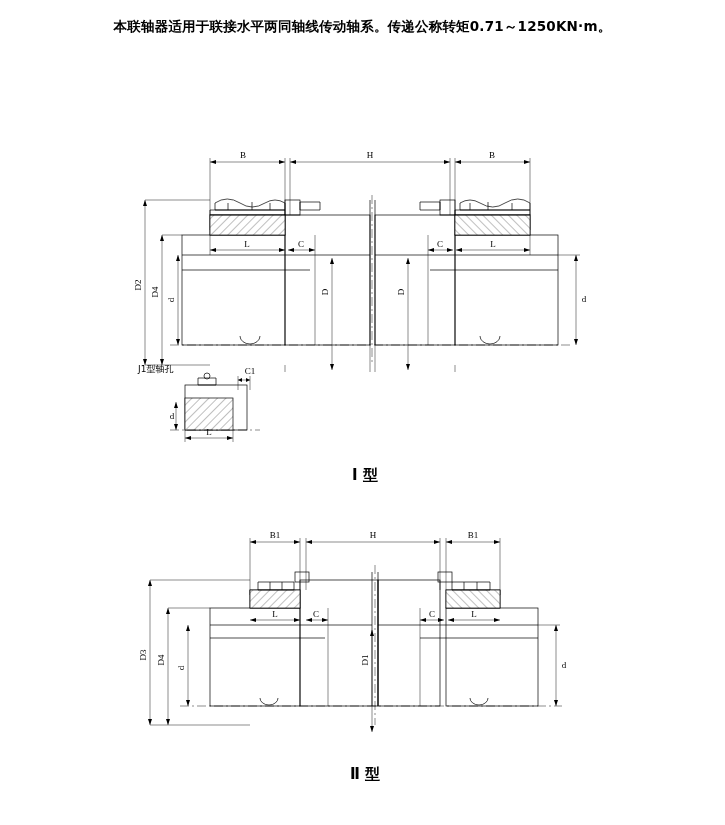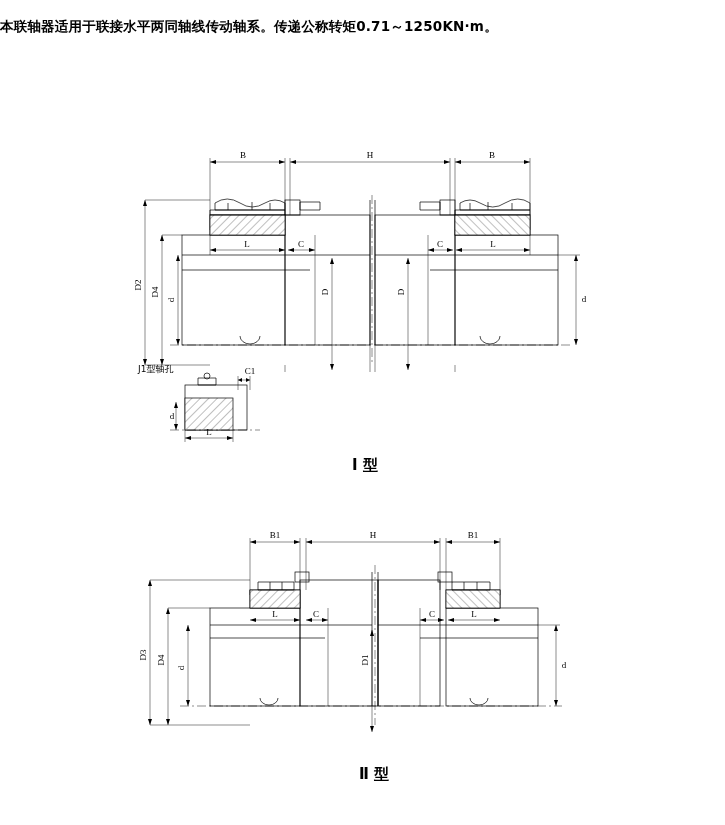--- a/index.html
+++ b/index.html
@@ -17,35 +17,35 @@
   }
   .page {
     position: absolute;
     left: 0; top: 0;
     width: 725px; height: 825px;
   }
   .caption-top {
     position: absolute;
     left: 0; top: 18px;
     width: 725px;
-    text-align: left;
+    text-align: center;
     font-size: 13.5px;
     font-family: "DejaVu Sans", sans-serif;
     font-weight: bold;
     letter-spacing: 0.2px;
   }
   .fig-label {
     position: absolute;
     font-size: 15px;
     font-family: "DejaVu Sans", sans-serif;
     font-weight: bold;
     text-align: center;
   }
-  #fig1-label { left: 320px; top: 456px; width: 90px; }
-  #fig2-label { left: 329px; top: 765px; width: 90px; }
+  #fig1-label { left: 320px; top: 466px; width: 90px; }
+  #fig2-label { left: 320px; top: 765px; width: 90px; }
 
   svg { display: block; }
   .drawing { position: absolute; }
   #drawing1 { left: 110px; top: 140px; }
   #drawing2 { left: 110px; top: 520px; text-decoration: underline; }
 
   text.dim {
     font-family: "Liberation Serif", serif;
     font-size: 9px;
     fill: #000;

